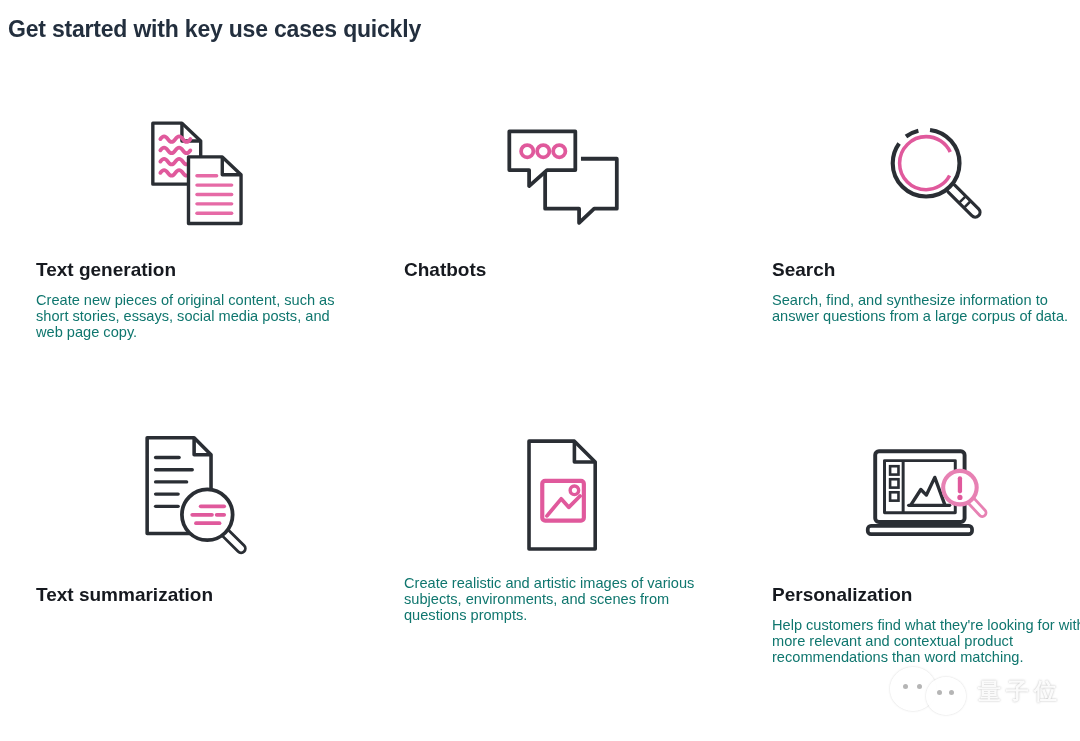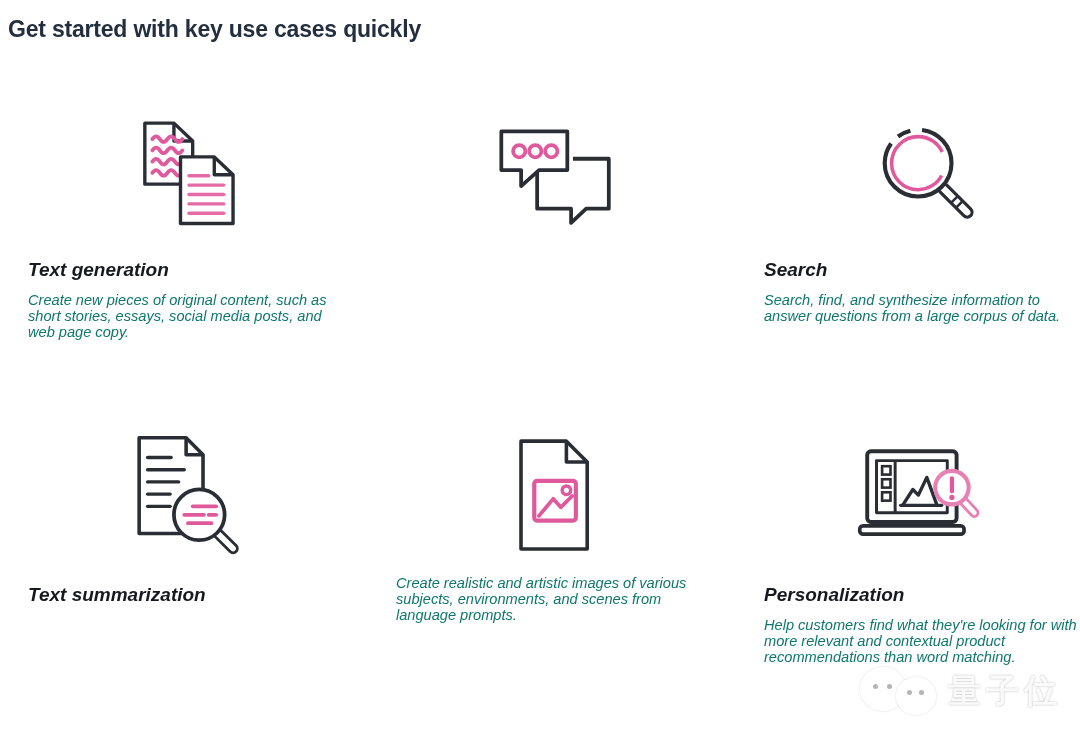--- a/index.html
+++ b/index.html
@@ -10,26 +10,25 @@
 
   .page-title {
     font-size: 23px;
     font-weight: 700;
     color: #232f3e;
     letter-spacing: -0.2px;
     margin-top: 6px;
   }
 
   .grid {
-    margin: 60px 0 0 20px;
+    margin: 60px 0 0 28px;
     display: grid;
     grid-template-columns: 320px 320px 320px;
     column-gap: 48px;
     row-gap: 88px;
-    font-style: italic;
   }
 
   .card { width: 320px; }
 
   .icon-wrap {
     height: 136px;
     display: flex;
     align-items: center;
     justify-content: center;
   }
@@ -66,21 +65,21 @@
   }
   .wm-face.big   { left: 0;  top: 2px;  width: 46px; height: 44px; }
   .wm-face.small { left: 36px; top: 12px; width: 40px; height: 38px; }
   .wm-eye {
     position: absolute;
     width: 5px; height: 5px;
     border-radius: 50%;
     background: rgba(120,120,120,0.55);
   }
   .wm-text {
-    font-size: 33px;
+    font-size: 23px;
     font-weight: 700;
     letter-spacing: 5px;
     color: rgba(255,255,255,0.92);
     text-shadow: 0 0 2px rgba(140,140,140,0.65);
     white-space: nowrap;
   }
 </style>
 </head>
 <body>
 
@@ -124,20 +123,21 @@
           <path d="M88 45 H126 V98 H102 L86 113 V98 H50 V60" fill="none" stroke="#2a2e34" stroke-width="4" stroke-linejoin="round"></path>
 
           <path d="M12 16 H82 V57 H52 L33 74 V57 H12 Z" fill="#ffffff" stroke="#2a2e34" stroke-width="4" stroke-linejoin="round"></path>
           <g stroke="#e0599c" stroke-width="4" fill="none">
             <circle cx="31" cy="37" r="6.5"></circle>
             <circle cx="48" cy="37" r="6.5"></circle>
             <circle cx="65" cy="37" r="6.5"></circle>
           </g>
         </svg>
       </div>
+      <h2 class="card-title">Chatbots</h2>
     </div>
 
     <div class="card">
       <div class="icon-wrap">
         <svg width="110" height="110" viewBox="0 0 112 112" fill="none">
 
           <line x1="76" y1="74" x2="100" y2="98" stroke="#2a2e34" stroke-width="13" stroke-linecap="round"></line>
           <line x1="76" y1="74" x2="100" y2="98" stroke="#ffffff" stroke-width="6.5" stroke-linecap="round"></line>
           <line x1="83.8" y1="88.2" x2="90.2" y2="81.8" stroke="#2a2e34" stroke-width="2.6"></line>
           <line x1="88.8" y1="93.2" x2="95.2" y2="86.8" stroke="#2a2e34" stroke-width="2.6"></line>
@@ -181,21 +181,21 @@
     <div class="card">
       <div class="icon-wrap">
         <svg width="104" height="124" viewBox="0 0 110 128" fill="none">
           <path d="M18 6 H66 L88 28 V120 H18 Z" fill="#ffffff" stroke="#2a2e34" stroke-width="3.8" stroke-linejoin="round"></path>
           <path d="M66 6 V28 H88" fill="none" stroke="#2a2e34" stroke-width="3.8" stroke-linejoin="round"></path>
           <rect x="32" y="48" width="44" height="42" rx="3" fill="none" stroke="#e0599c" stroke-width="4.4" stroke-linejoin="round"></rect>
           <path d="M37 85 L52 67 L60 76 L72 64" fill="none" stroke="#e0599c" stroke-width="4" stroke-linejoin="round" stroke-linecap="round"></path>
           <circle cx="66" cy="58" r="4.5" fill="none" stroke="#e0599c" stroke-width="3.6"></circle>
         </svg>
       </div>
-      <p class="card-desc">Create realistic and artistic images of various subjects, environments, and scenes from language prompts.</p>
+      <p class="card-desc">Create realistic and artistic images of various subjects, environments, and scenes from questions prompts.</p>
     </div>
 
     <div class="card">
       <div class="icon-wrap">
         <svg width="140" height="108" viewBox="0 0 150 116" fill="none">
 
           <rect x="14" y="10" width="96" height="76" rx="4" fill="#ffffff" stroke="#2a2e34" stroke-width="4.2" stroke-linejoin="round"></rect>
           <rect x="24" y="20" width="76" height="56" fill="none" stroke="#2a2e34" stroke-width="3.2" stroke-linejoin="round"></rect>
           <line x1="44" y1="20" x2="44" y2="76" stroke="#2a2e34" stroke-width="3.2"></line>
           <g fill="none" stroke="#2a2e34" stroke-width="2.8">

